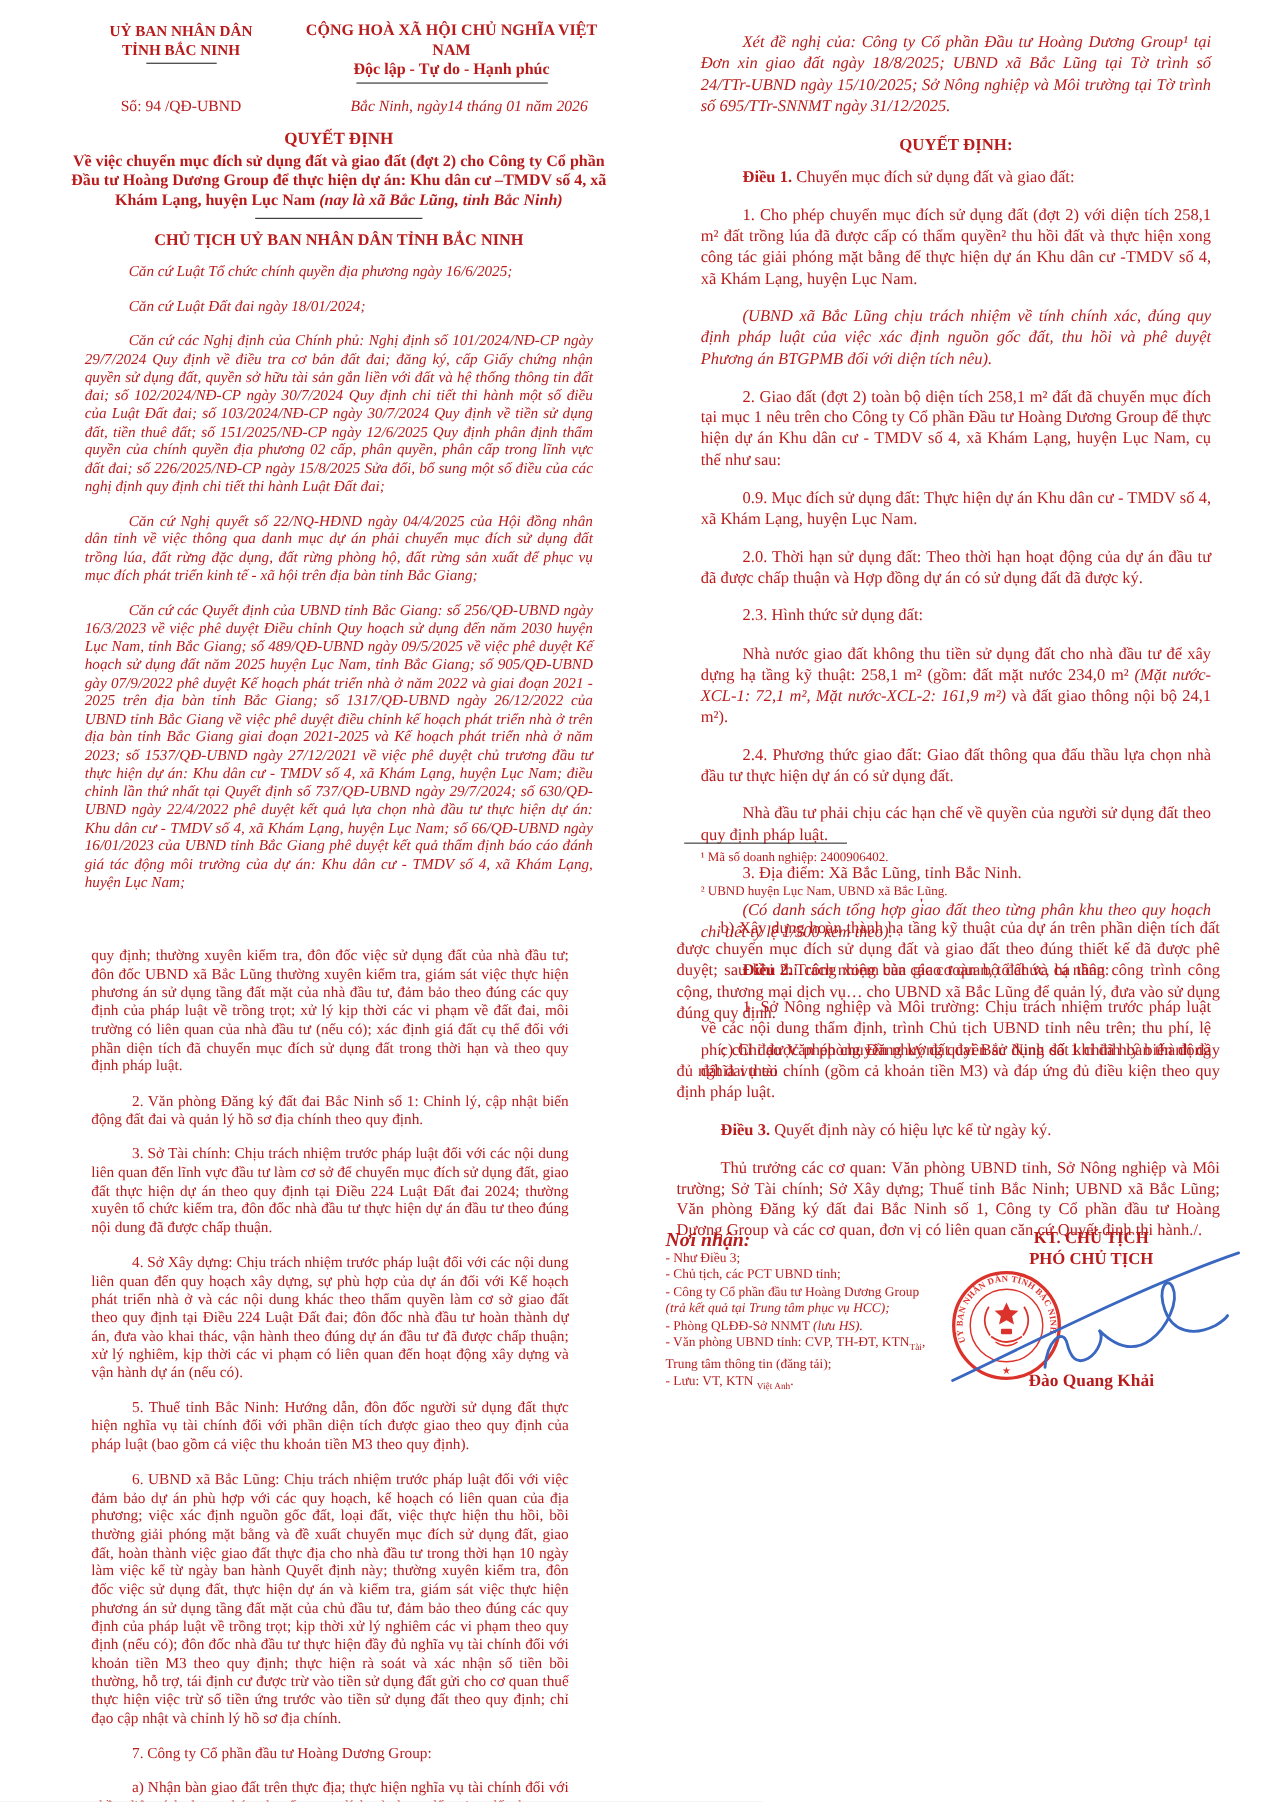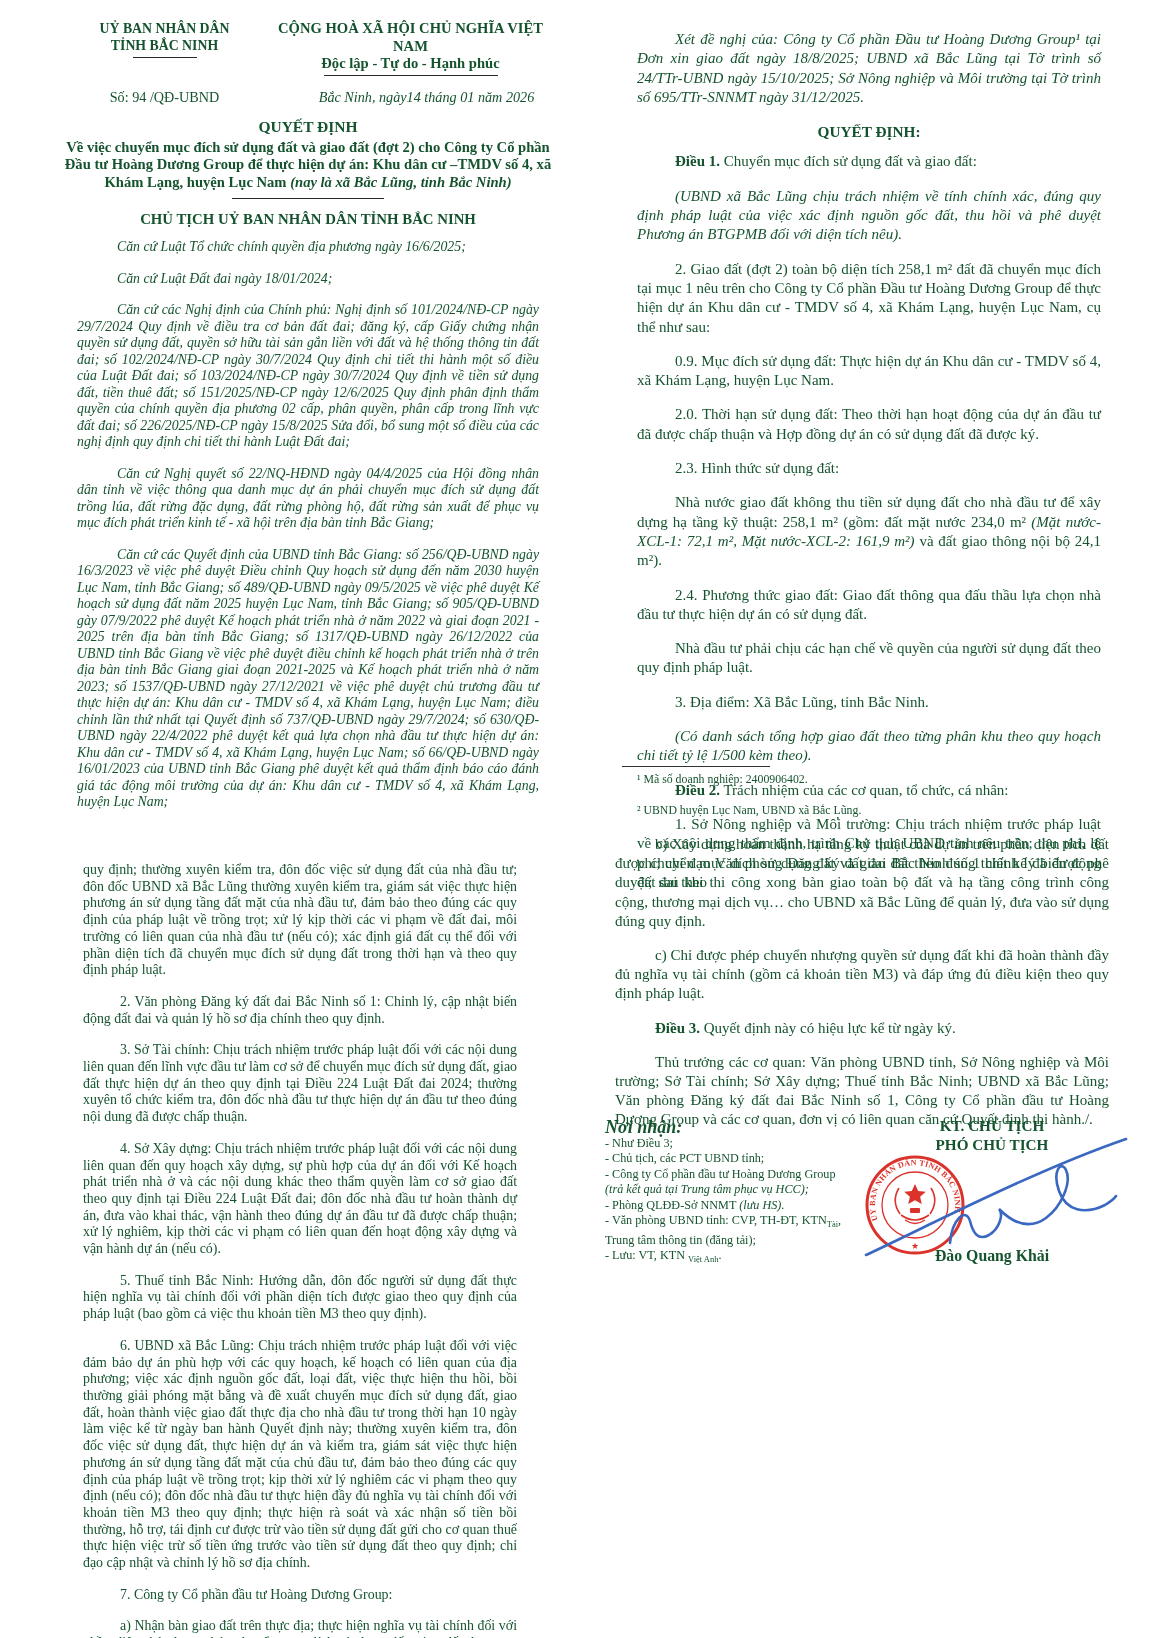--- a/index.html
+++ b/index.html
@@ -1,18 +1,18 @@
 <!DOCTYPE html>
 <html><head>
 <meta charset="utf-8">
 <style>
   html,body { margin:0; padding:0; background:#e8e8e8; }
   .canvas {
     position:relative; width:1158px; height:1638px; background:#ffffff;
-    font-family:"Liberation Serif","DejaVu Serif",serif; color:#14532d;
+    font-family:"Liberation Serif","DejaVu Serif",serif; color:#b91c1c;
     overflow:hidden; margin:0 auto;
   }
   .q { position:absolute; }
   .q1 { left:62px;  top:20px;  width:492px; font-size:13.8px; line-height:16.5px; }
   .q2 { left:622px; top:28px;  width:494px; font-size:15px;   line-height:19.3px; }
   .q3 { left:68px;  top:862px; width:464px; font-size:13.9px; line-height:16.7px; }
   .q4 { left:600px; top:832px; width:524px; font-size:15px;   line-height:19.2px; }
 
   p { margin:15px; text-align:justify; }
   .i { font-style:italic; }
@@ -90,20 +90,21 @@
     <p class="recital">Căn cứ Luật Đất đai ngày 18/01/2024;</p>
     <p class="recital">Căn cứ các Nghị định của Chính phủ: Nghị định số 101/2024/NĐ-CP ngày 29/7/2024 Quy định về điều tra cơ bản đất đai; đăng ký, cấp Giấy chứng nhận quyền sử dụng đất, quyền sở hữu tài sản gắn liền với đất và hệ thống thông tin đất đai; số 102/2024/NĐ-CP ngày 30/7/2024 Quy định chi tiết thi hành một số điều của Luật Đất đai; số 103/2024/NĐ-CP ngày 30/7/2024 Quy định về tiền sử dụng đất, tiền thuê đất; số 151/2025/NĐ-CP ngày 12/6/2025 Quy định phân định thẩm quyền của chính quyền địa phương 02 cấp, phân quyền, phân cấp trong lĩnh vực đất đai; số 226/2025/NĐ-CP ngày 15/8/2025 Sửa đổi, bổ sung một số điều của các nghị định quy định chi tiết thi hành Luật Đất đai;</p>
     <p class="recital">Căn cứ Nghị quyết số 22/NQ-HĐND ngày 04/4/2025 của Hội đồng nhân dân tỉnh về việc thông qua danh mục dự án phải chuyển mục đích sử dụng đất trồng lúa, đất rừng đặc dụng, đất rừng phòng hộ, đất rừng sản xuất để phục vụ mục đích phát triển kinh tế - xã hội trên địa bàn tỉnh Bắc Giang;</p>
     <p class="recital">Căn cứ các Quyết định của UBND tỉnh Bắc Giang: số 256/QĐ-UBND ngày 16/3/2023 về việc phê duyệt Điều chỉnh Quy hoạch sử dụng đến năm 2030 huyện Lục Nam, tỉnh Bắc Giang; số 489/QĐ-UBND ngày 09/5/2025 về việc phê duyệt Kế hoạch sử dụng đất năm 2025 huyện Lục Nam, tỉnh Bắc Giang; số 905/QĐ-UBND gày 07/9/2022 phê duyệt Kế hoạch phát triển nhà ở năm 2022 và giai đoạn 2021 - 2025 trên địa bàn tỉnh Bắc Giang; số 1317/QĐ-UBND ngày 26/12/2022 của UBND tỉnh Bắc Giang về việc phê duyệt điều chỉnh kế hoạch phát triển nhà ở trên địa bàn tỉnh Bắc Giang giai đoạn 2021-2025 và Kế hoạch phát triển nhà ở năm 2023; số 1537/QĐ-UBND ngày 27/12/2021 về việc phê duyệt chủ trương đầu tư thực hiện dự án: Khu dân cư - TMDV số 4, xã Khám Lạng, huyện Lục Nam; điều chỉnh lần thứ nhất tại Quyết định số 737/QĐ-UBND ngày 29/7/2024; số 630/QĐ-UBND ngày 22/4/2022 phê duyệt kết quả lựa chọn nhà đầu tư thực hiện dự án: Khu dân cư - TMDV số 4, xã Khám Lạng, huyện Lục Nam; số 66/QĐ-UBND ngày 16/01/2023 của UBND tỉnh Bắc Giang phê duyệt kết quả thẩm định báo cáo đánh giá tác động môi trường của dự án: Khu dân cư - TMDV số 4, xã Khám Lạng, huyện Lục Nam;</p>
   </section>
 
   <section class="q q2">
     <p class="i">Xét đề nghị của: Công ty Cổ phần Đầu tư Hoàng Dương Group¹ tại Đơn xin giao đất ngày 18/8/2025; UBND xã Bắc Lũng tại Tờ trình số 24/TTr-UBND ngày 15/10/2025; Sở Nông nghiệp và Môi trường tại Tờ trình số 695/TTr-SNNMT ngày 31/12/2025.</p>
     <h3 class="qd2">QUYẾT ĐỊNH:</h3>
     <p><b>Điều 1.</b><span> Chuyển mục đích sử dụng đất và giao đất:</span></p>
+    <p>1. Cho phép chuyển mục đích sử dụng đất (đợt 2) với diện tích 258,1 m² đất trồng lúa đã được cấp có thẩm quyền² thu hồi đất và thực hiện xong công tác giải phóng mặt bằng để thực hiện dự án Khu dân cư -TMDV số 4, xã Khám Lạng, huyện Lục Nam.</p>
     <p class="i">(UBND xã Bắc Lũng chịu trách nhiệm về tính chính xác, đúng quy định pháp luật của việc xác định nguồn gốc đất, thu hồi và phê duyệt Phương án BTGPMB đối với diện tích nêu).</p>
     <p>2. Giao đất (đợt 2) toàn bộ diện tích 258,1 m² đất đã chuyển mục đích tại mục 1 nêu trên cho Công ty Cổ phần Đầu tư Hoàng Dương Group để thực hiện dự án Khu dân cư - TMDV số 4, xã Khám Lạng, huyện Lục Nam, cụ thể như sau:</p>
     <p>0.9. Mục đích sử dụng đất: Thực hiện dự án Khu dân cư - TMDV số 4, xã Khám Lạng, huyện Lục Nam.</p>
     <p>2.0. Thời hạn sử dụng đất: Theo thời hạn hoạt động của dự án đầu tư đã được chấp thuận và Hợp đồng dự án có sử dụng đất đã được ký.</p>
     <p>2.3. Hình thức sử dụng đất:</p>
     <p><span>Nhà nước giao đất không thu tiền sử dụng đất cho nhà đầu tư để xây dựng hạ tầng kỹ thuật: 258,1 m² (gồm: đất mặt nước 234,0 m² </span><span class="i">(Mặt nước-XCL-1: 72,1 m², Mặt nước-XCL-2: 161,9 m²)</span><span> và đất giao thông nội bộ 24,1 m²).</span></p>
     <p>2.4. Phương thức giao đất: Giao đất thông qua đấu thầu lựa chọn nhà đầu tư thực hiện dự án có sử dụng đất.</p>
     <p>Nhà đầu tư phải chịu các hạn chế về quyền của người sử dụng đất theo quy định pháp luật.</p>
     <p>3. Địa điểm: Xã Bắc Lũng, tỉnh Bắc Ninh.</p>
     <p class="i">(Có danh sách tổng hợp giao đất theo từng phân khu theo quy hoạch chi tiết tỷ lệ 1/500 kèm theo).</p>

